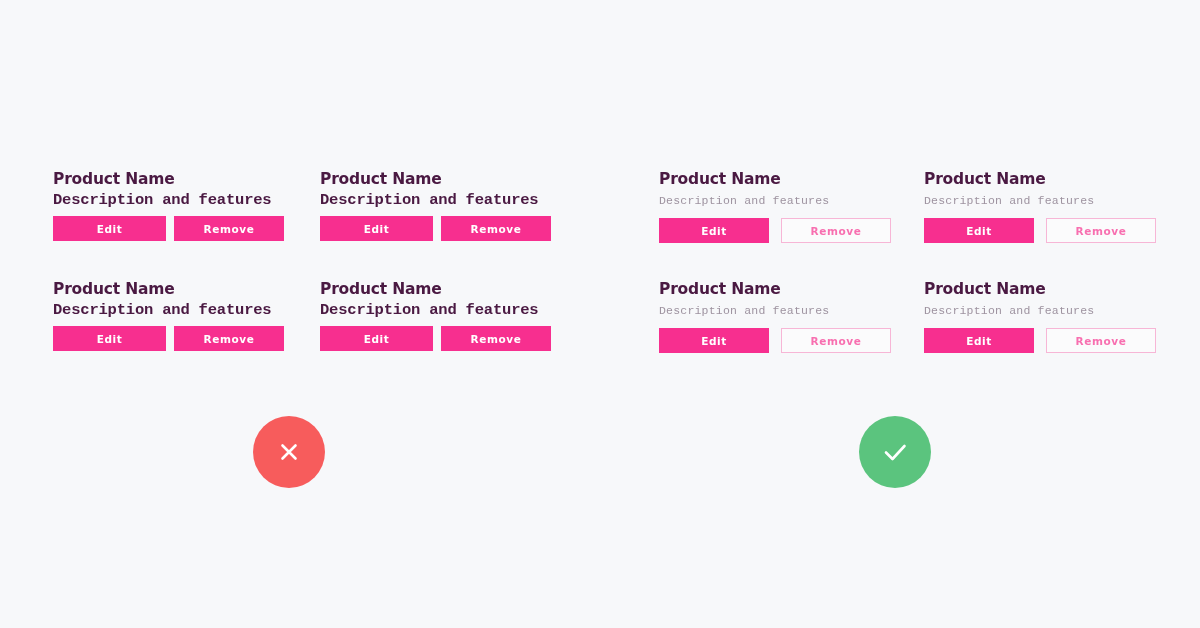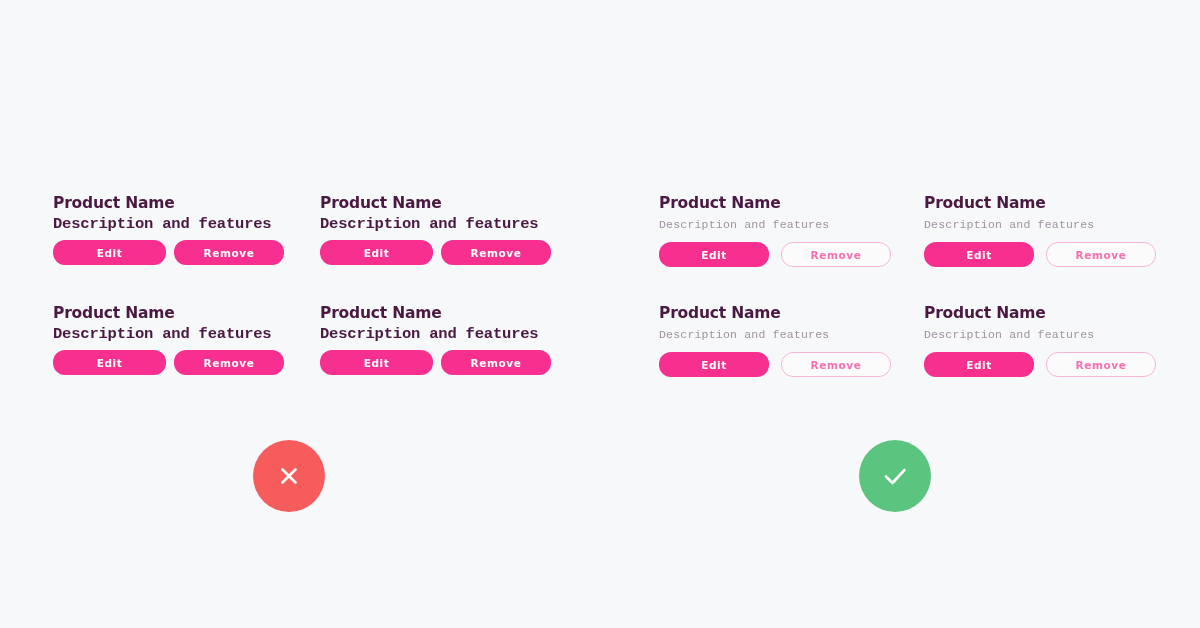--- a/index.html
+++ b/index.html
@@ -13,21 +13,20 @@
     font-family: "DejaVu Sans", sans-serif;
     overflow: hidden;
     position: relative;
   }
 
   
   #canvas {
     position: relative;
     width: 1200px;
     height: 500px;
-    margin-top: 24px;
   }
 
   
   .card {
     position: absolute;
     width: 250px;
   }
 
   .card-title {
     font-weight: bold;
@@ -40,21 +39,21 @@
     font-family: Liberation Mono, monospace;
   }
 
   .btn-row {
     display: flex;
   }
 
   .btn {
     box-sizing: border-box;
     height: 25px;
-    border-radius: 12px;
+    border-radius: 0;
     display: flex;
     align-items: center;
     justify-content: center;
     font-weight: bold;
     letter-spacing: 0.6px;
     cursor: pointer;
     border: 1px solid transparent;
     font-family: "DejaVu Sans", sans-serif;
     user-select: none;
   }

